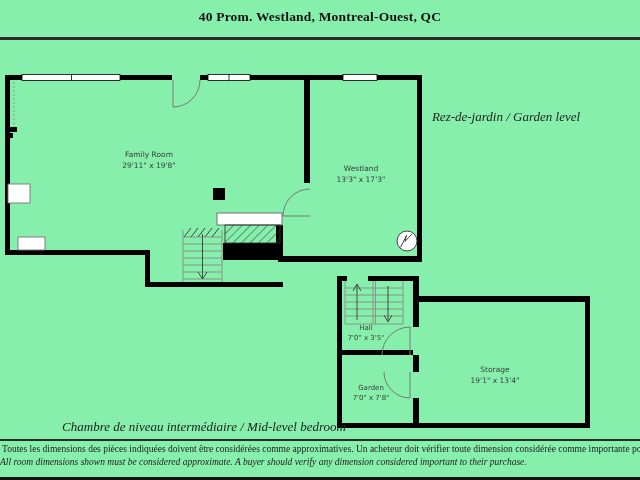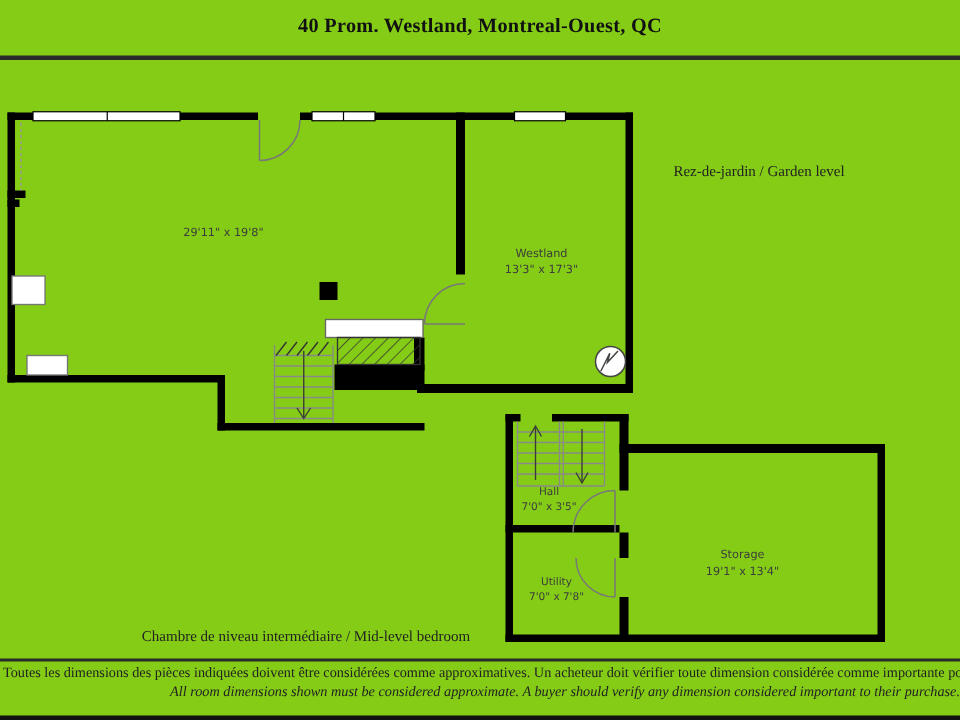--- a/index.html
+++ b/index.html
@@ -1,30 +1,30 @@
 <!DOCTYPE html>
 <html><head>
 <meta charset="utf-8">
 <style>
   html,body{margin:0;padding:0;background:#fff;}
-  .canvas{position:relative;width:640px;height:480px;background:#84cc16;overflow:hidden;
+  .canvas{position:relative;width:640px;height:480px;background:#86efac;overflow:hidden;
           font-family:"Liberation Serif", serif;color:#1a1a1a;}
   .title{position:absolute;top:9px;left:0;width:640px;text-align:center;
          font-weight:bold;font-size:13.5px;letter-spacing:.2px;color:#111;}
   .hr{position:absolute;left:0;width:640px;background:#2b2b2b;}
   .hr-top{top:37px;height:2.5px;}
   .hr-foot{top:439px;height:2px;}
   .bottom-line{position:absolute;top:477px;left:0;width:640px;height:3px;background:#111;}
-  .lvl{position:absolute;font-size:10px;color:#222;text-align:center;}
+  .lvl{position:absolute;font-size:13px;color:#222;text-align:center;font-style:italic;}
   .room{position:absolute;text-align:center;font-family:"DejaVu Sans","Liberation Sans",sans-serif;
         color:#3d3d3d;font-size:7.5px;line-height:11px;}
   .room-sm{font-size:7px;line-height:9.5px;}
   .foot-fr{position:absolute;top:444px;left:2px;width:640px;font-size:9.5px;color:#222;
            white-space:nowrap;overflow:hidden;}
-  .foot-en{position:absolute;top:457px;left:0;width:640px;text-align:right;
+  .foot-en{position:absolute;top:457px;left:0;width:640px;text-align:left;
            font-size:9.5px;font-style:italic;color:#222;white-space:nowrap;}
   svg{position:absolute;top:0;left:0;}
 </style>
 </head>
 <body>
 
 <div class="canvas">
 
   <div class="title">40 Prom. Westland, Montreal-Ouest, QC</div>
   <div class="hr hr-top"></div>
@@ -152,35 +152,36 @@
       <g>
         <line x1="410" y1="372" x2="410" y2="398"></line>
         <path d="M 410 398 A 26 26 0 0 1 384 372"></path>
       </g>
     </g>
   </svg>
 
   <div class="lvl" style="left:406px;top:109px;width:200px;">Rez-de-jardin / Garden level</div>
 
   <div class="room" style="left:89px;top:149px;width:120px;">
+    <div>Family Room</div>
     <div>29'11" x 19'8"</div>
   </div>
 
   <div class="room" style="left:311px;top:163px;width:100px;">
     <div>Westland</div>
     <div>13'3" x 17'3"</div>
   </div>
 
   <div class="room room-sm" style="left:326px;top:324px;width:80px;text-align:center;">
     <div>Hall</div>
     <div>7'0" x 3'5"</div>
   </div>
 
   <div class="room room-sm" style="left:331px;top:384px;width:80px;">
-    <div>Utility</div>
+    <div>Garden</div>
     <div>7'0" x 7'8"</div>
   </div>
 
   <div class="room" style="left:435px;top:364px;width:120px;">
     <div>Storage</div>
     <div>19'1" x 13'4"</div>
   </div>
 
   <div class="lvl" style="left:54px;top:391px;width:300px;margin-top:28px;">Chambre de niveau intermédiaire / Mid-level bedroom</div>
 

